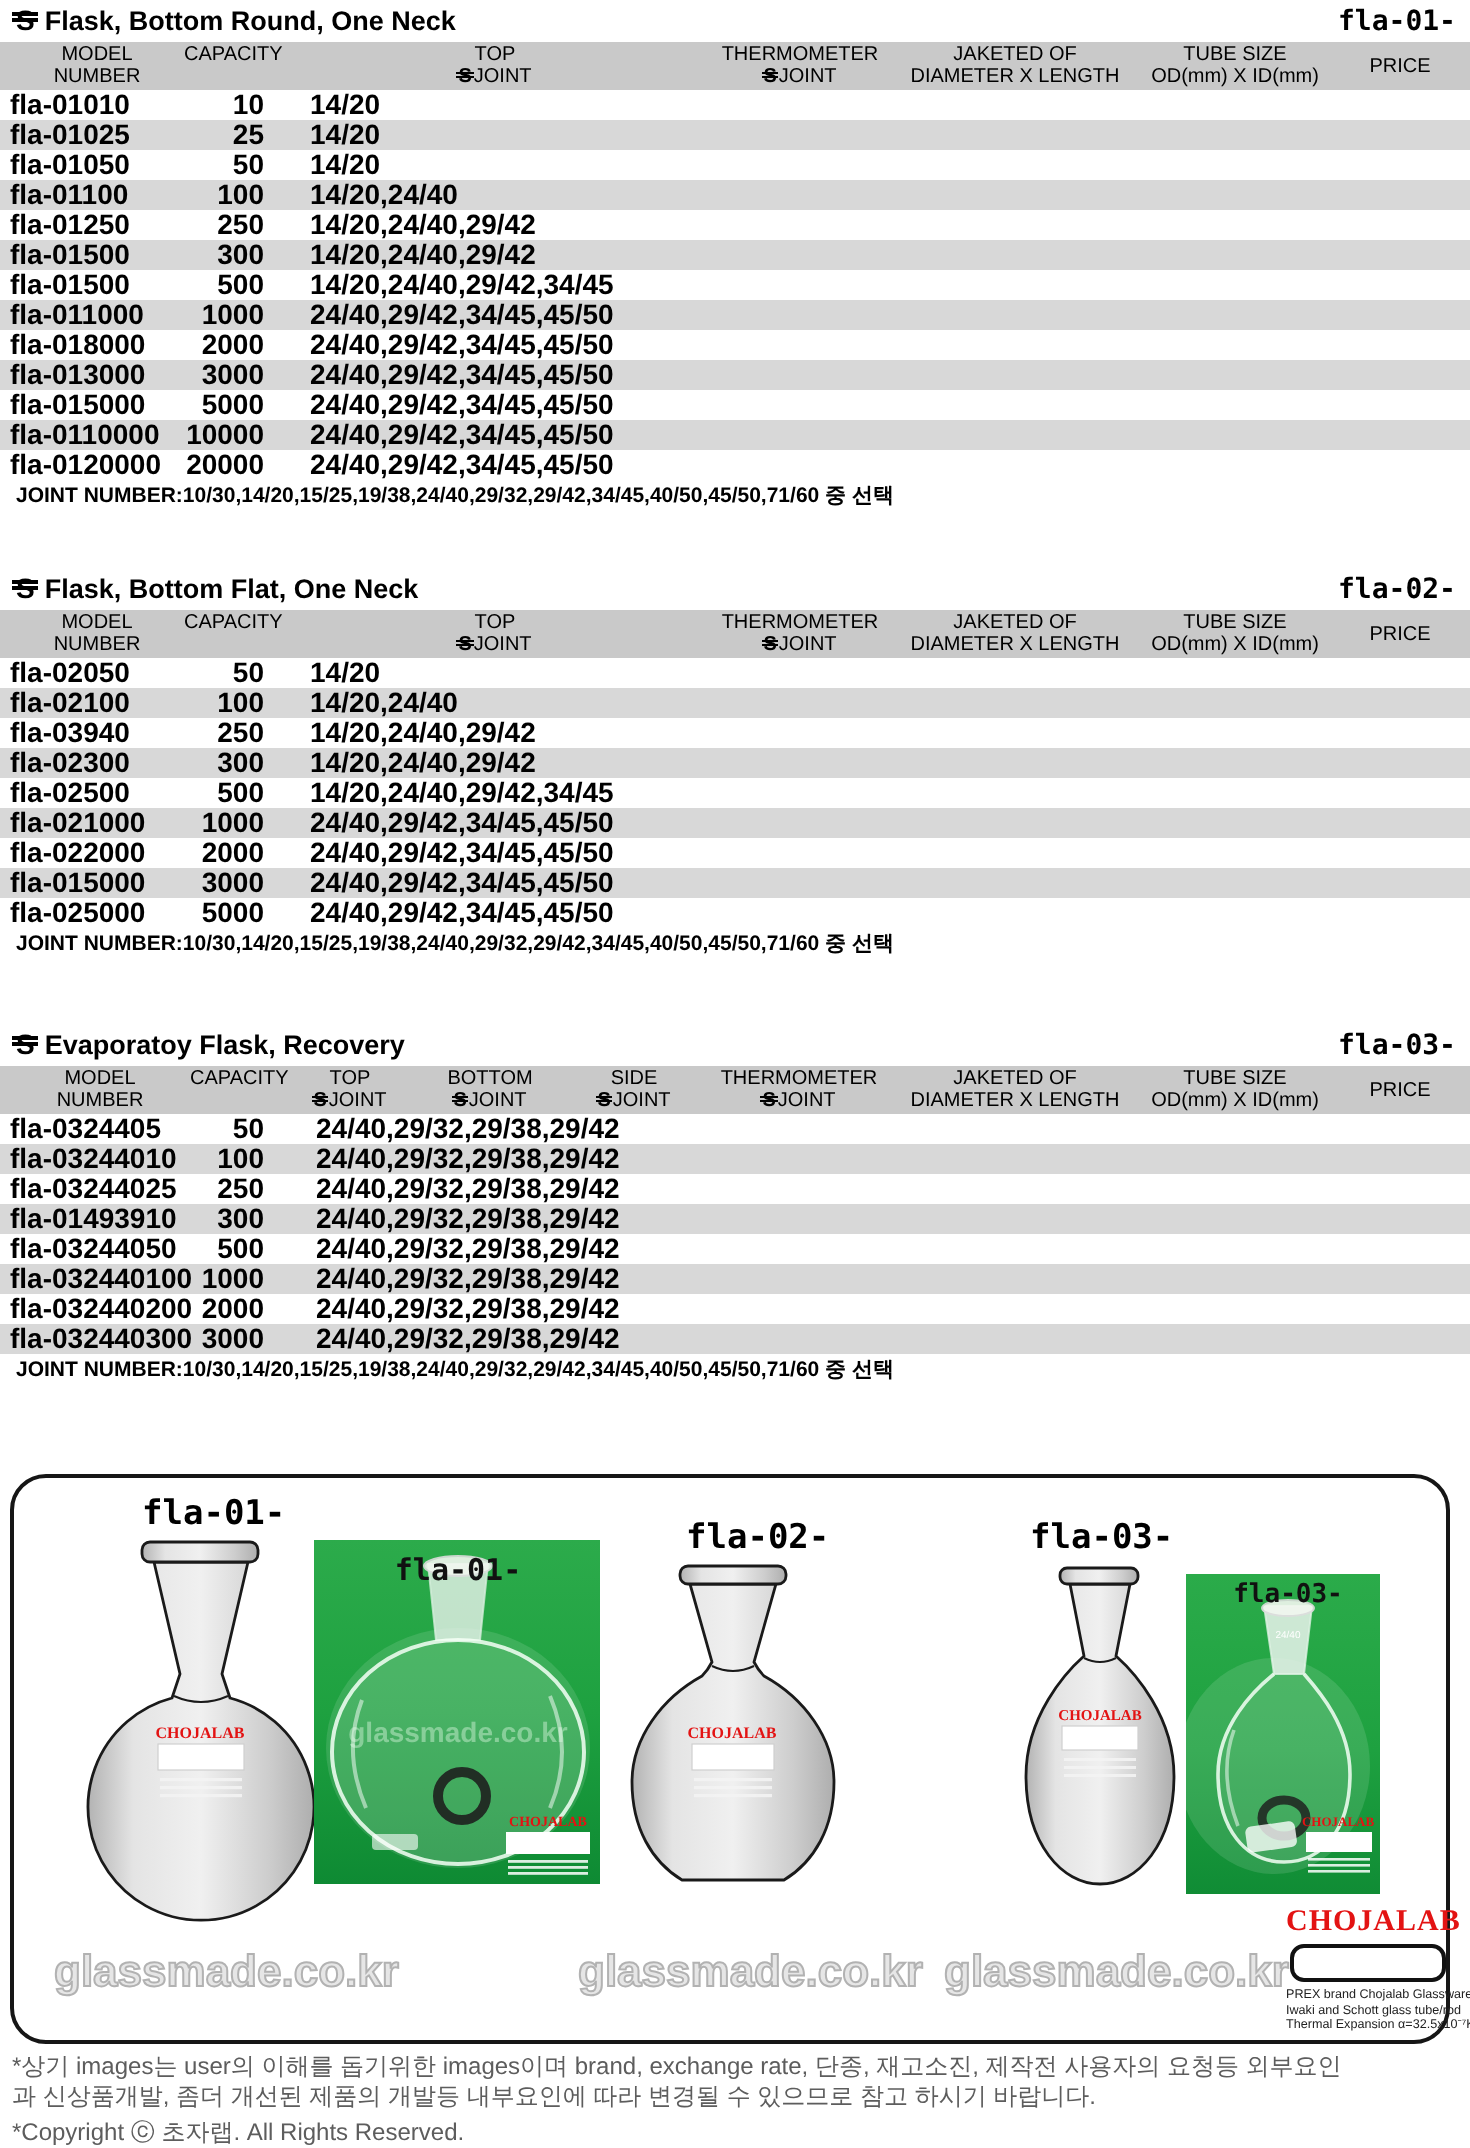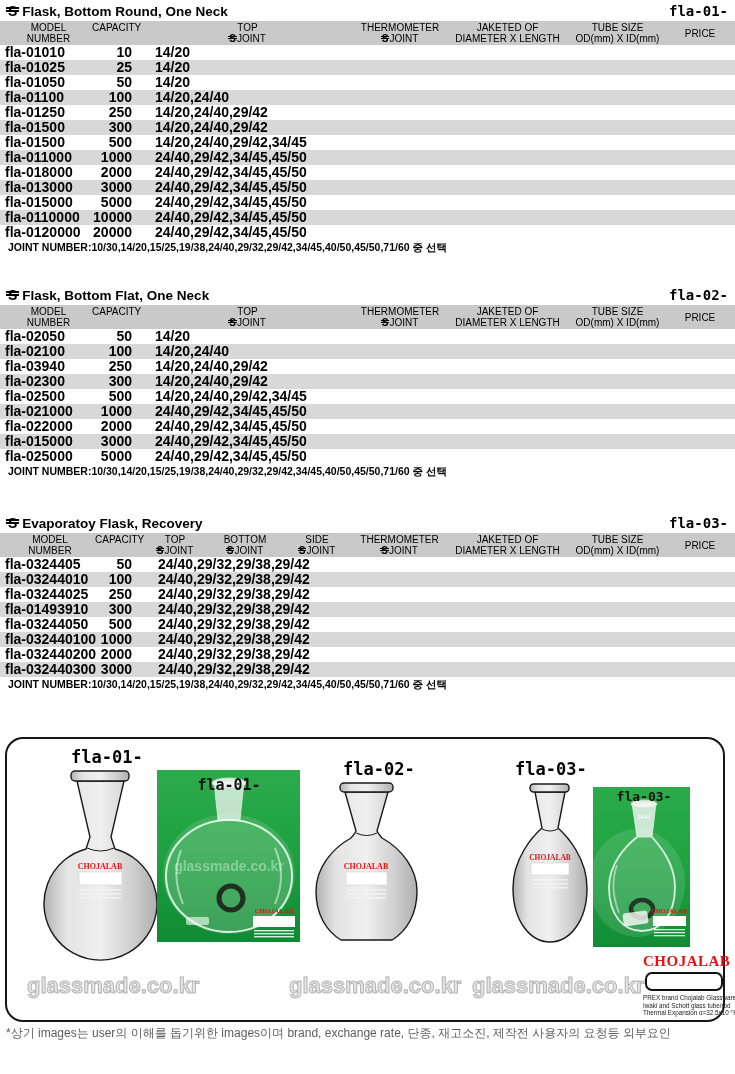--- a/index.html
+++ b/index.html
@@ -481,13 +481,15 @@
     <div class="bname">CHOJALAB</div>
     <div class="bbox"></div>
     <div class="bline">PREX brand Chojalab Glassware</div>
     <div class="bline">Iwaki and Schott glass tube/rod</div>
     <div class="bline">Thermal Expansion α=32.5x10⁻⁷K⁻¹</div>
   </div>
 </div>
 
 <div id="footer">
   <div>*상기 images는 user의 이해를 돕기위한 images이며 brand, exchange rate, 단종, 재고소진, 제작전 사용자의 요청등 외부요인</div>
+  <div>과 신상품개발, 좀더 개선된 제품의 개발등 내부요인에 따라 변경될 수 있으므로 참고 하시기 바랍니다.</div>
+  <div class="copy">*Copyright ⓒ 초자랩.      All Rights Reserved.</div>
 </div>
 
 </body></html>

